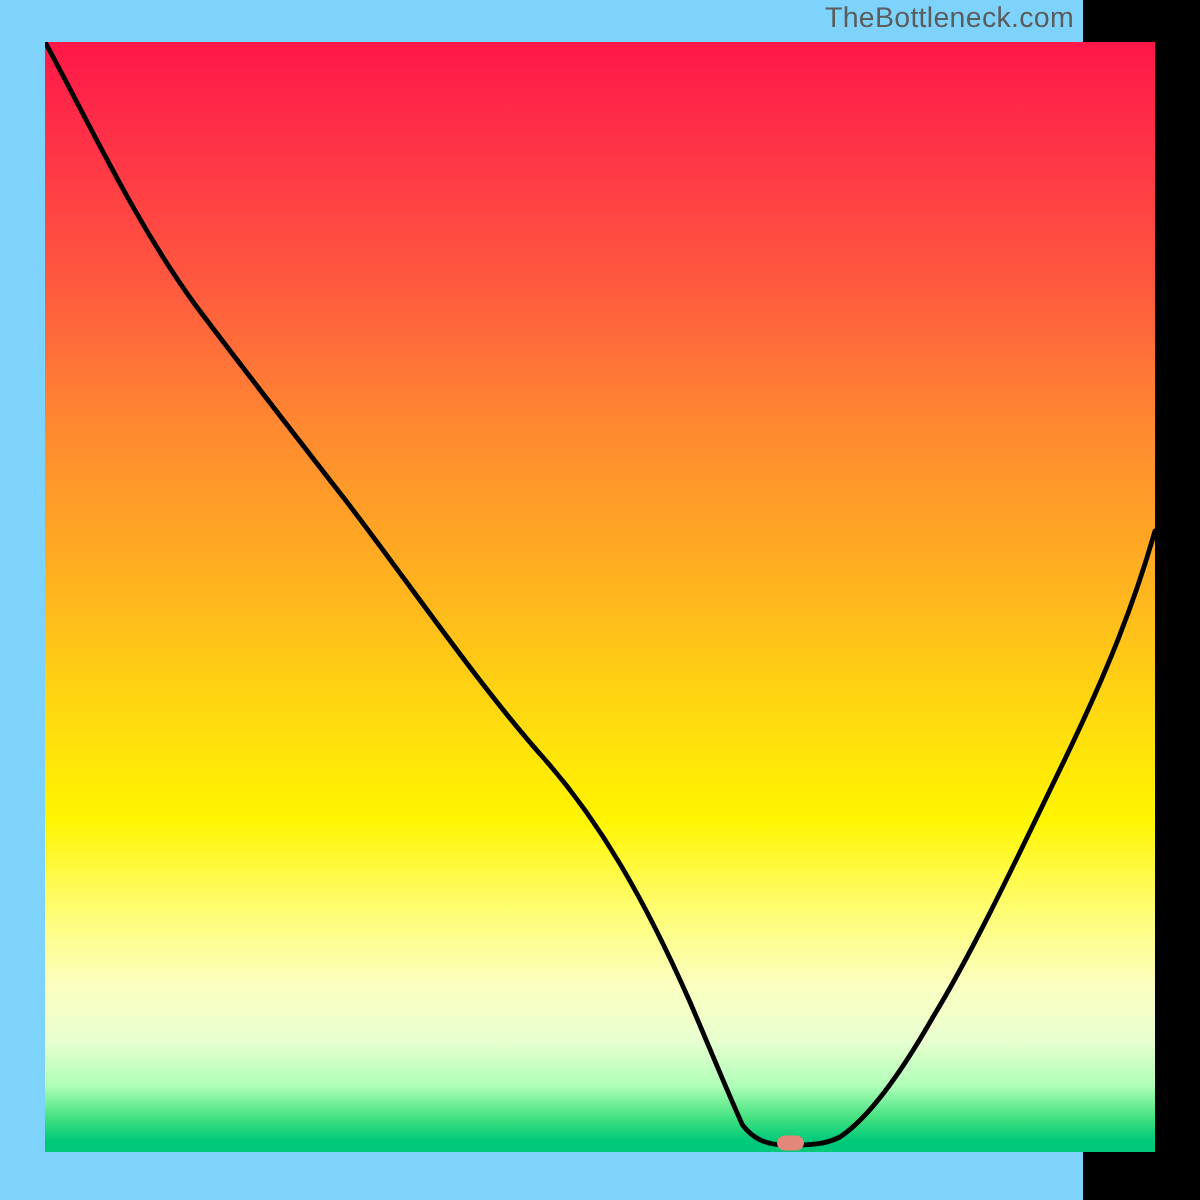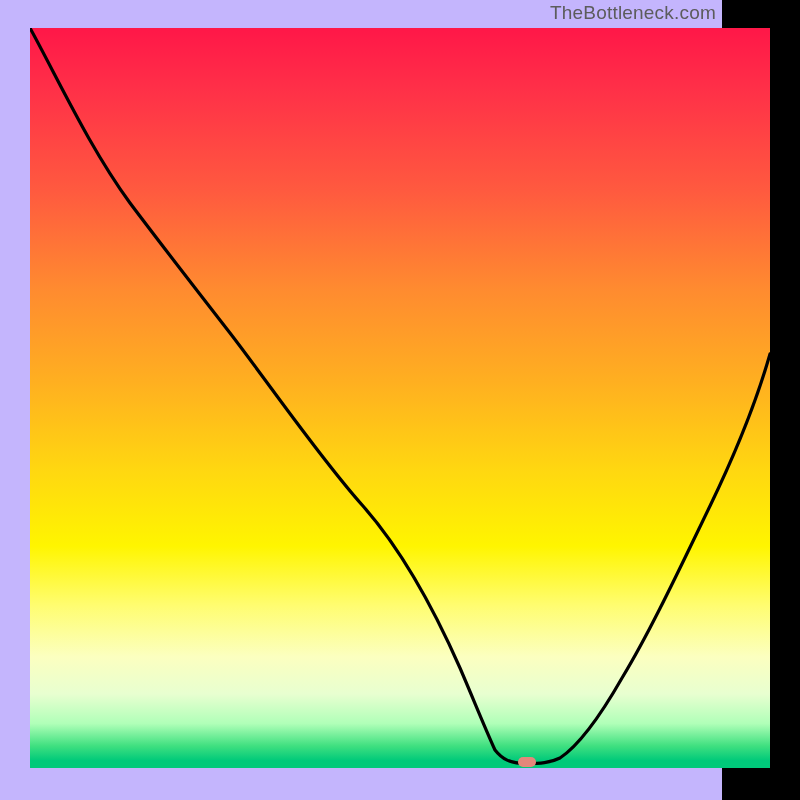--- a/index.html
+++ b/index.html
@@ -8,21 +8,21 @@
     width: 800px;
     height: 800px;
     background: #000;
     overflow: hidden;
     font-family: Arial, Helvetica, sans-serif;
   }
   .wrap {
     position: relative;
     width: 722px;
     height: 800px;
-    background: #c4b5fd;
+    background: #7dd3fc;
   }
   
   .watermark {
     position: absolute;
     top: 2px;
     right: 6px;
     color: #5c5c5c;
     font-size: 19px;
     letter-spacing: 0.2px;
     z-index: 10;

